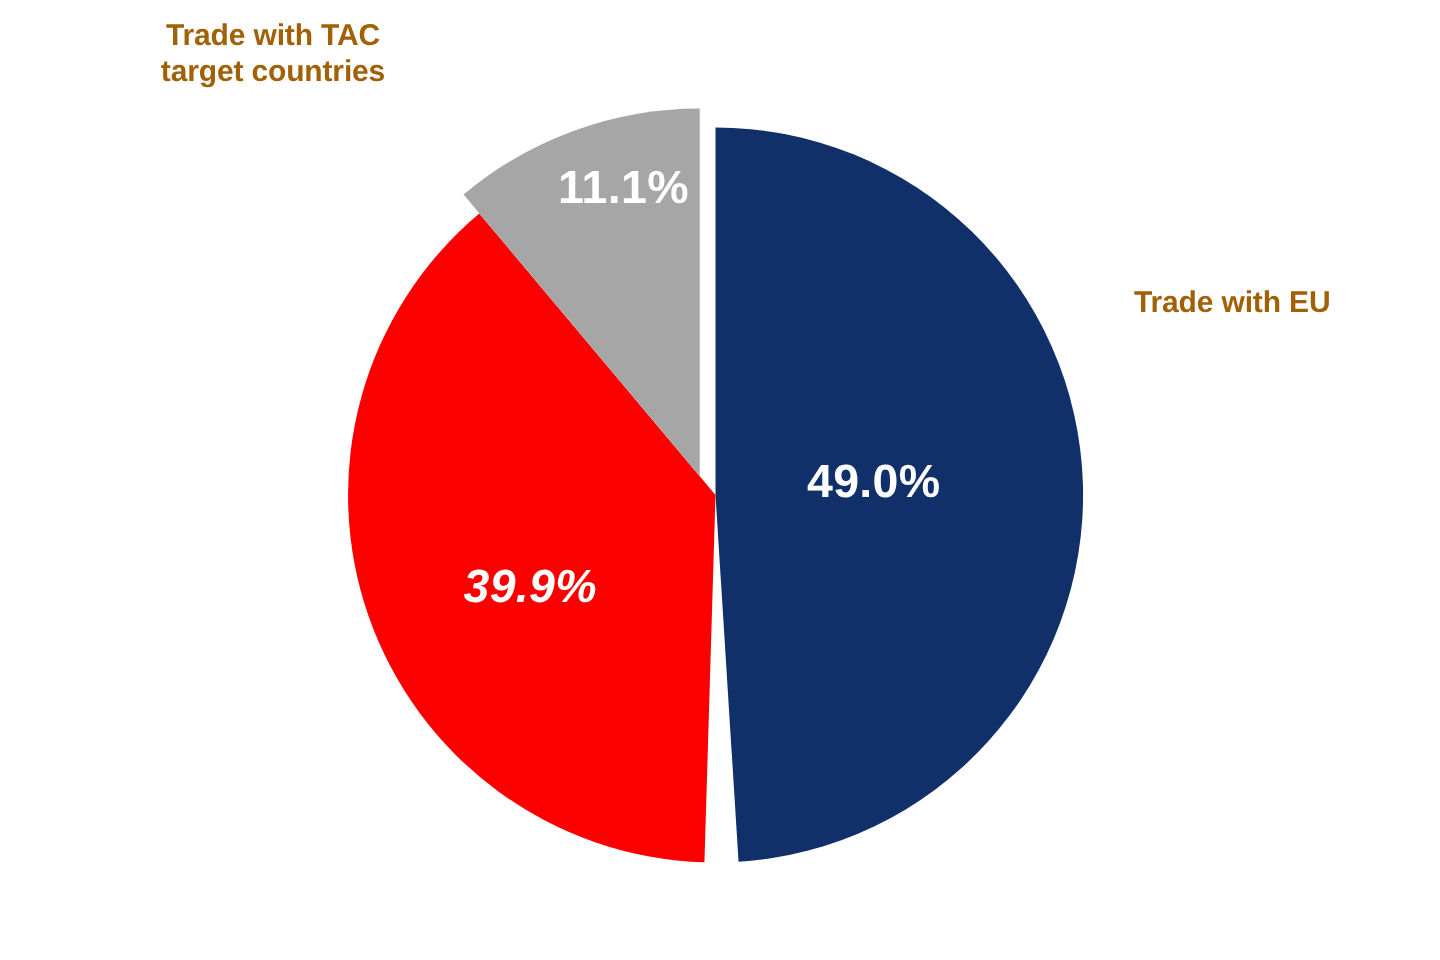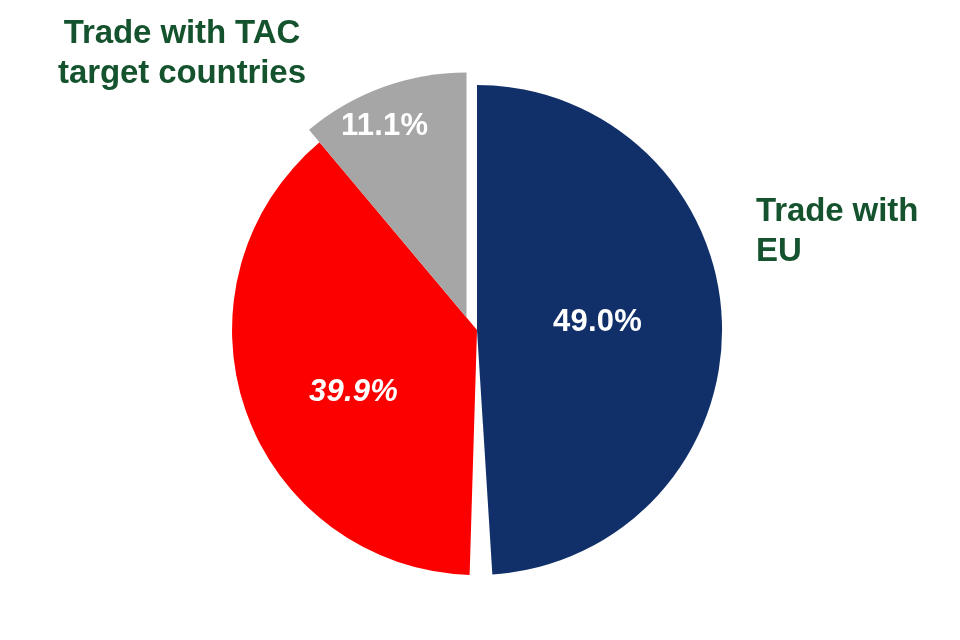--- a/index.html
+++ b/index.html
@@ -30,22 +30,22 @@
     left: 0;
     top: 0;
     width: 960px;
     height: 640px;
     display: block;
   }
 
   
   .cat-label {
     position: absolute;
-    color: #14532d;
-    font-size: 33px;
+    color: #a16207;
+    font-size: 20px;
     font-weight: bold;
     line-height: 1.22;
     white-space: pre-line;
     letter-spacing: -0.1px;
   }
 
   #label-tac {
     left: 57px;
     top: 12px;
     width: 250px;
@@ -69,23 +69,23 @@
   
   .value-label {
     position: absolute;
     color: #ffffff;
     font-size: 31px;
     font-weight: bold;
     white-space: nowrap;
     letter-spacing: 0.2px;
   }
 
-  #value-eu    { left: 553px; top: 303px; text-align: right; }
+  #value-eu    { left: 538px; top: 303px; text-align: right; }
   #value-row   { left: 309px; top: 373px; font-style: italic; }
-  #value-tac   { left: 341px; top: 107px; text-align: right; }
+  #value-tac   { left: 372px; top: 107px; text-align: right; }
 </style>
 </head>
 <body style="background: rgb(255, 255, 255);">
 
 <div id="chart-root">
 
   <svg id="pie-svg" viewBox="0 0 960 640">
 
     <path id="slice-eu" fill="#11306a" d="M 477 330 L 477 85 A 245 245 0 0 1 492.38 574.52 Z"></path>
 

